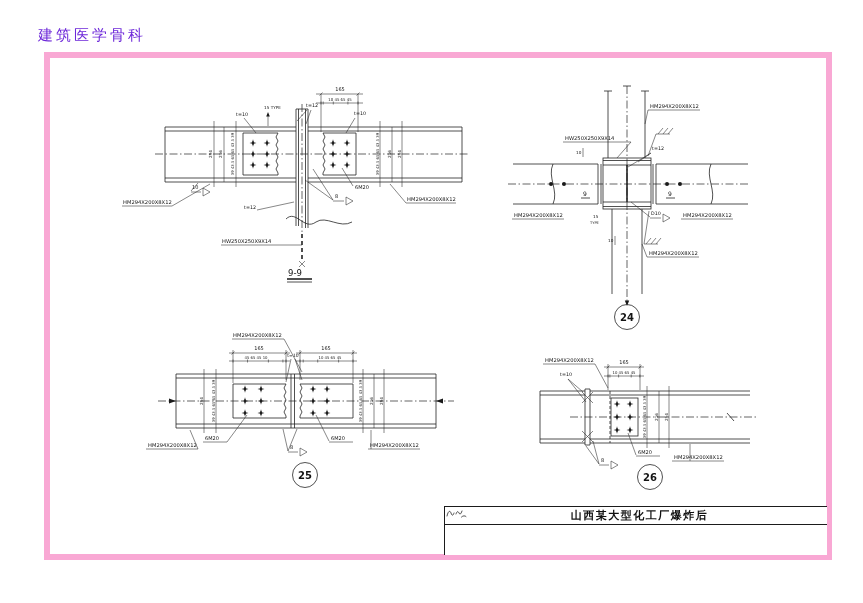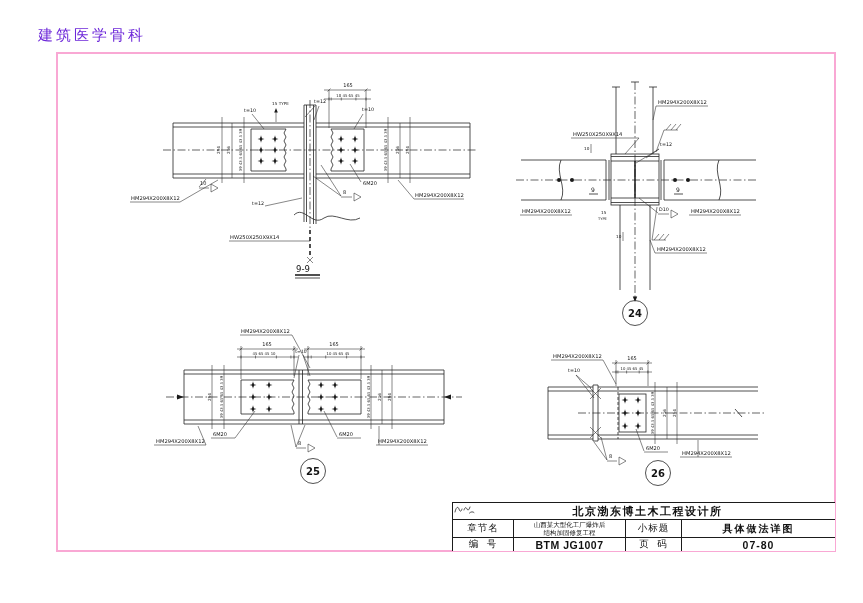--- a/index.html
+++ b/index.html
@@ -1,20 +1,20 @@
 <!DOCTYPE html>
 <html><head>
 <meta charset="utf-8">
 <style>
   html,body{margin:0;padding:0}
   body{width:863px;height:603px;position:relative;background:#fff;overflow:hidden;
        font-family:"Liberation Sans",sans-serif}
   .watermark{position:absolute;left:38px;top:26px;font-family:"DejaVu Serif","Liberation Serif",serif;
        font-size:15px;letter-spacing:3px;color:#6d28d9}
-  .frame{position:absolute;left:56px;top:52px;width:776px;height:496px;border:2px solid #f9a8d4;background:#fff}
+  .frame{position:absolute;left:44px;top:52px;width:776px;height:496px;border:6px solid #f9a8d4;background:#fff}
   .frame svg{position:absolute;left:0;top:0}
   svg line,svg path,svg rect,svg polyline,svg circle{stroke:#242424;fill:none;stroke-width:.8}
   svg .thin{stroke-width:.55}
   svg .bold{stroke-width:1.6}
   svg .cl{stroke-dasharray:8 2.5 1.5 2.5;stroke-width:.7}
   svg .hid{stroke-dasharray:3 2}
   svg .fill{fill:#1a1a1a;stroke:none}
   svg text{fill:#141414;stroke:none;font-family:"DejaVu Sans",sans-serif}
   .title-block{position:absolute;left:394px;top:448px;width:382px;height:48px;background:#fff;
        border-left:1.5px solid #1b1b1b;border-top:1.5px solid #1b1b1b;display:flex;flex-direction:column;z-index:5}
@@ -393,29 +393,16 @@
   </g>
 </svg>
 
   <div class="title-block">
     <div class="tb-company">
       <span>
         <svg width="22" height="13" viewBox="0 0 22 13">
           <path d="M2,9 C3,4 5,3 6,6 C7,9 8,9 9,6 M11,7 C12,4 13,4 14,6 C15,8 16,7 17,4 M16.5,10 C18,8.5 20,8.5 21,9.5" stroke="#454545" fill="none" stroke-width="1.1" stroke-linecap="round"></path>
         </svg>
       </span>
-      <span>北京渤东博土木工程设计所</span>
-    </div>
-    <div class="tb-grid">
-      <div class="tb-cell tb-label">章节名</div>
-      <div class="tb-cell tb-project">
-        <div>山西某大型化工厂爆炸后</div>
-        <div>结构加固修复工程</div>
-      </div>
-      <div class="tb-cell tb-label">小标题</div>
-      <div class="tb-cell tb-subtitle">具体做法详图</div>
-      <div class="tb-cell tb-label">编  号</div>
-      <div class="tb-cell tb-code">BTM JG1007</div>
-      <div class="tb-cell tb-label">页  码</div>
-      <div class="tb-cell tb-page">07-80</div>
+      <span>山西某大型化工厂爆炸后</span>
     </div>
   </div>
 </div>
 
 </body></html>

